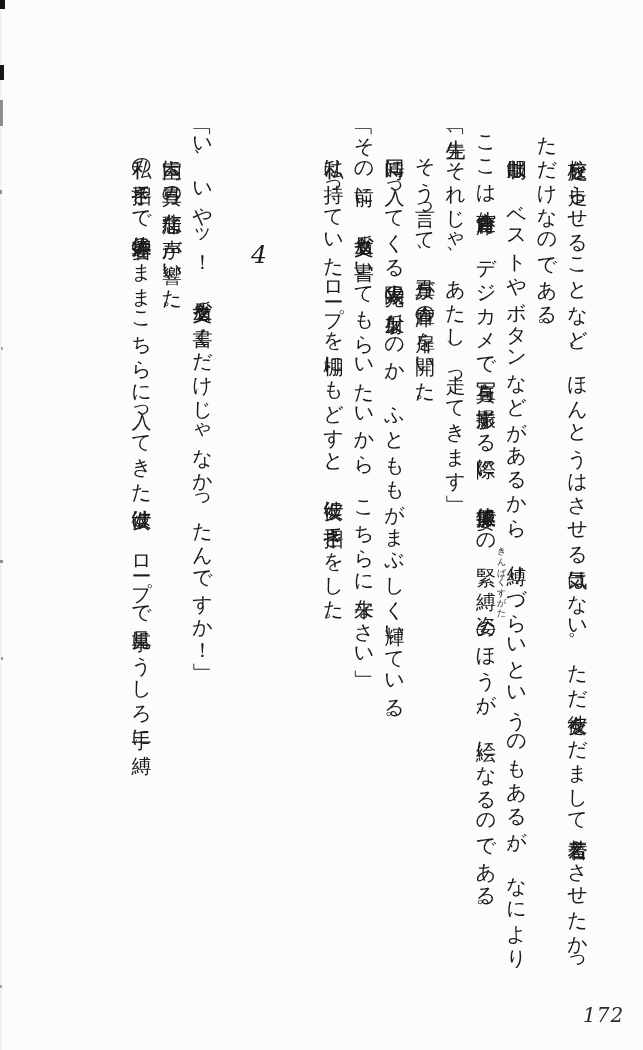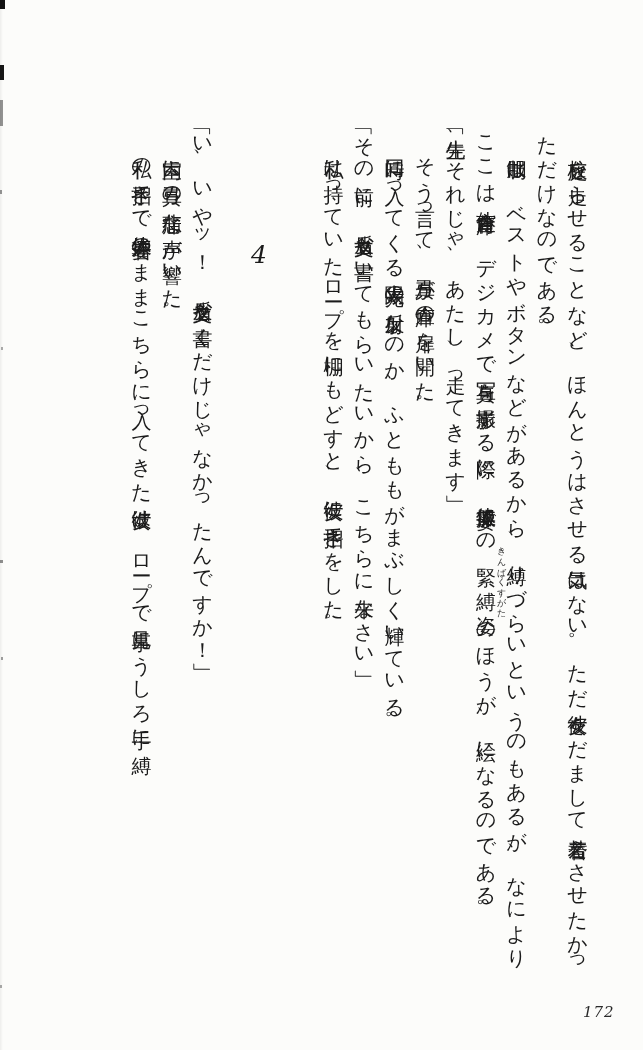--- a/index.html
+++ b/index.html
@@ -50,21 +50,21 @@
     font-size: 25px;
     font-style: italic;
     text-orientation: upright;
     line-height: 30.5px;
     color: #1b1b1b;
   }
   .page-number {
     position: absolute;
     left: 583px;
     top: 1003px;
-    font-size: 15px;
+    font-size: 20px;
     font-style: italic;
     letter-spacing: 1px;
     color: #2a2a2a;
   }
   
   .artifact { position: absolute; }
   .a1 { left: 0; top: 0;    width: 5px; height: 9px;  background: #121212; }
   .a2 { left: 0; top: 65px; width: 4px; height: 15px; background: #161616; }
   .a3 { left: 0; top: 100px; width: 3px; height: 26px; background: rgba(60,60,60,.55); }
   .a4 { left: 0; top: 190px; width: 2px; height: 4px; background: rgba(80,80,80,.6); }

